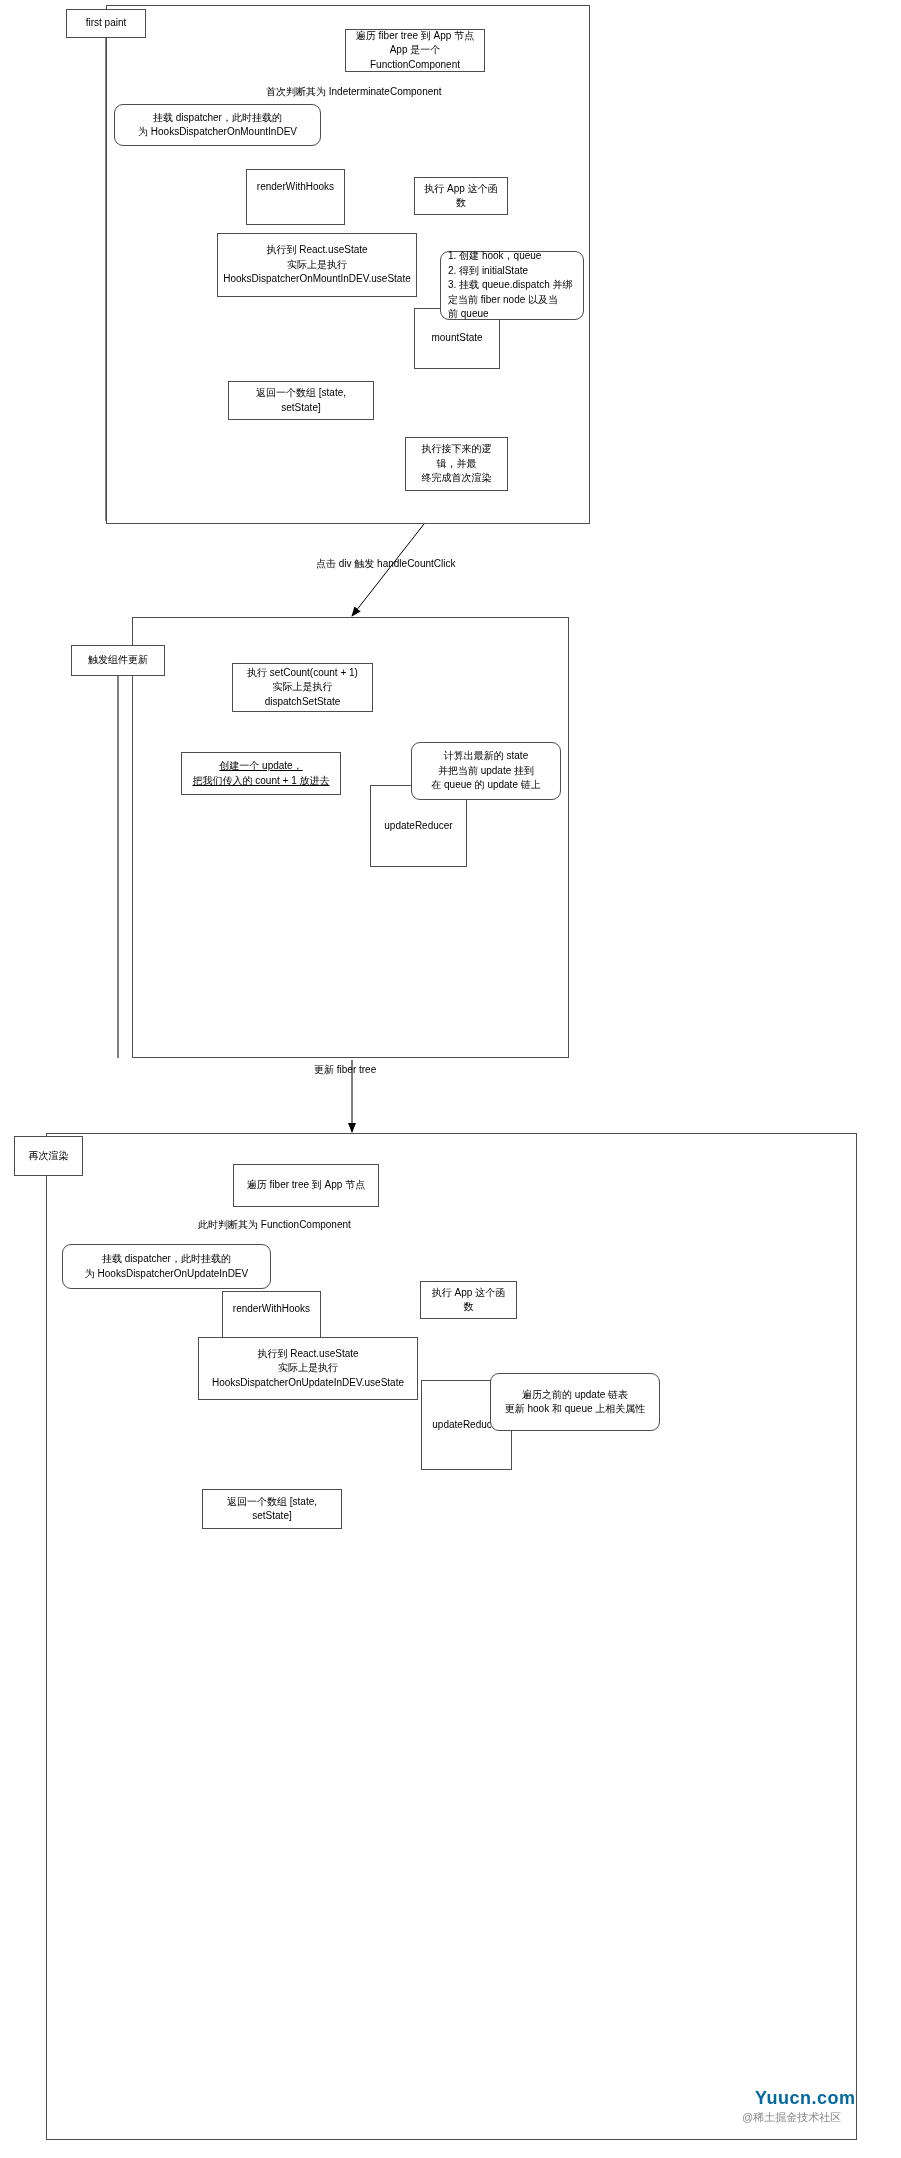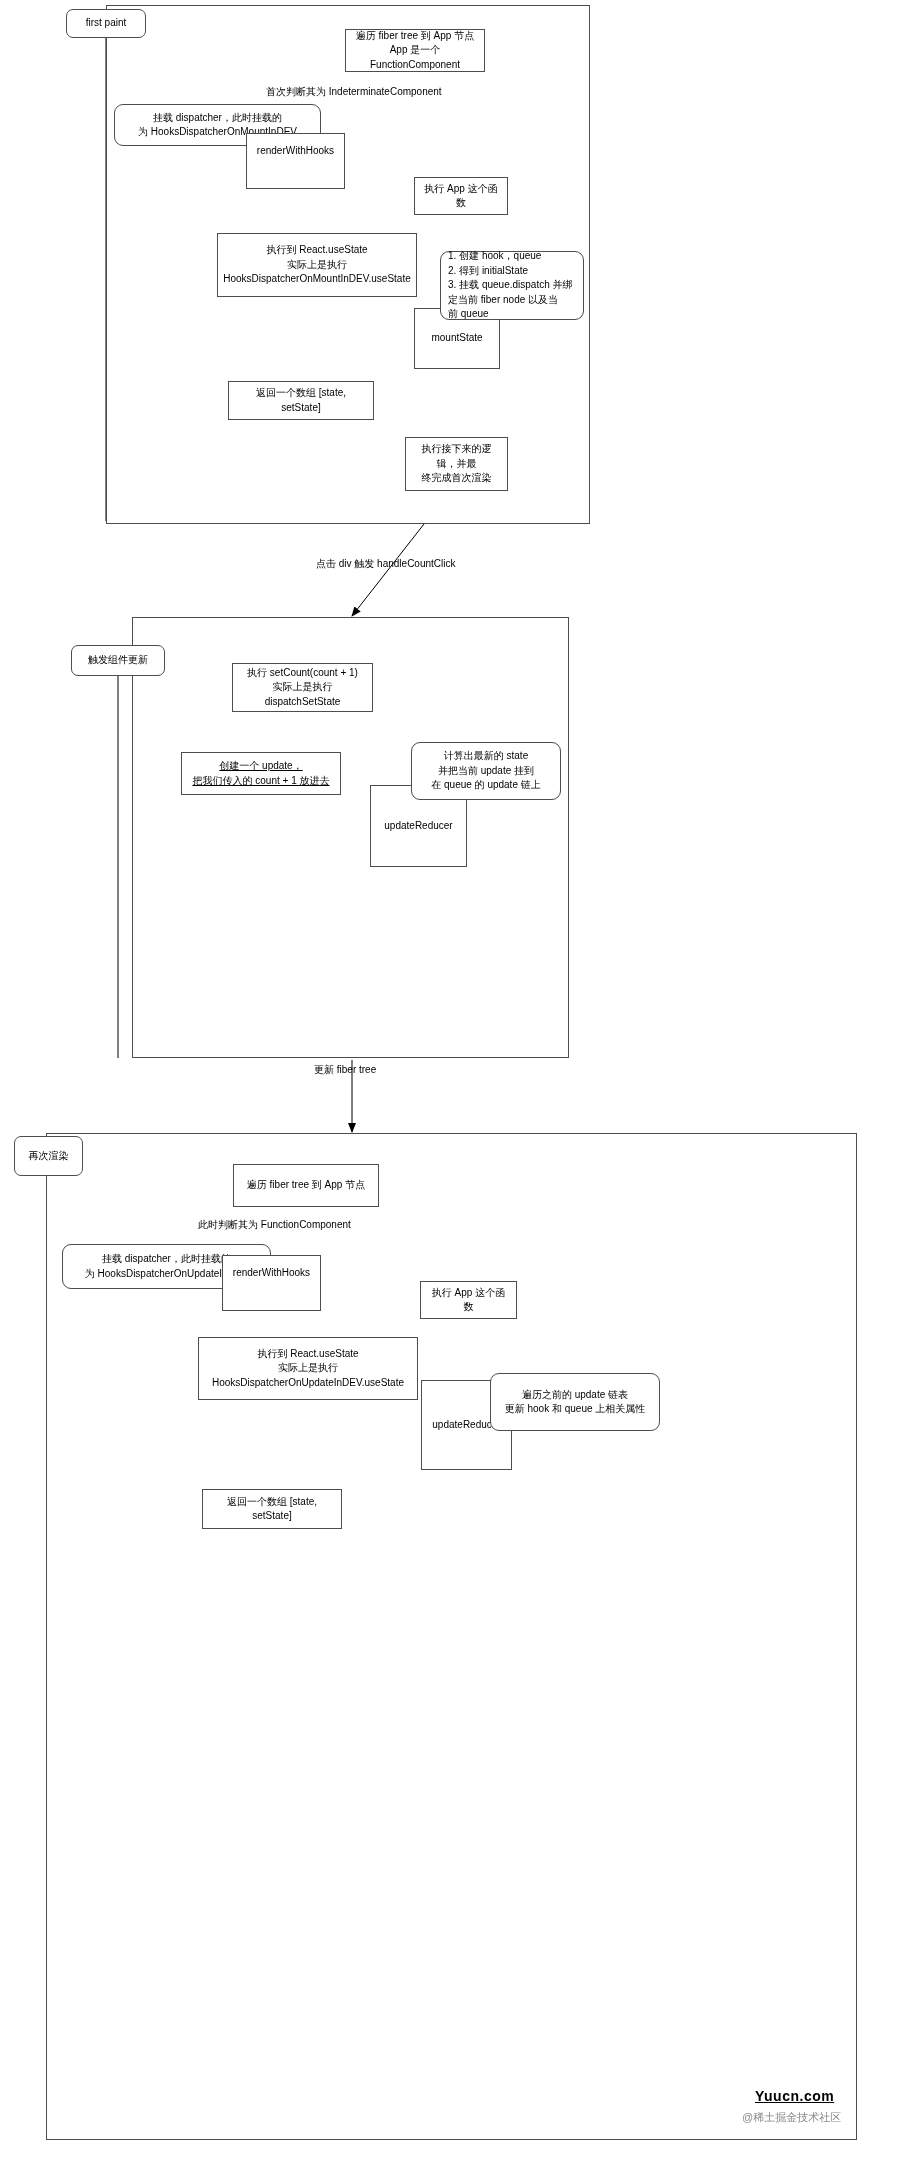--- a/index.html
+++ b/index.html
@@ -28,32 +28,33 @@
     justify-content:center;
     text-align:center;
     font-size:10px;
     line-height:1.45;
     padding:4px 6px;
     white-space:pre-line;
   }
   .node.top{
     align-items:flex-start;
     padding-top:10px;
+    margin-top:36px;
   }
   .node.rounded{border-radius:9px;}
   .node.listbox{
     align-items:center;
     justify-content:flex-start;
     text-align:left;
     padding-left:7px;
     padding-right:6px;
   }
   .tag{
     border:1px solid #4d4d4d;
-    border-radius:7px;
+    border-radius:0;
     background:#ffffff;
     display:flex;
     align-items:center;
     justify-content:center;
     font-size:10px;
     text-align:center;
     white-space:pre-line;
     line-height:1.45;
   }
   .edgelabel{
@@ -69,26 +70,25 @@
     pointer-events:none;
   }
   .wm{
     position:absolute;
     font-size:11px;
     color:#8a8a8a;
     white-space:nowrap;
   }
   .wm-logo{
     position:absolute;
-    font-size:14px;
+    font-size:18px;
     font-weight:bold;
-    color:#000000;
+    color:#0369a1;
     letter-spacing:.5px;
     white-space:nowrap;
-    text-decoration:underline;
   }
 </style>
 </head>
 <body>
 
 <div id="page">
 
   <svg class="wires" viewBox="0 0 901 2158" xmlns="http://www.w3.org/2000/svg">
     <defs>
       <marker id="ah" markerWidth="10" markerHeight="8" refX="9" refY="4" orient="auto" markerUnits="userSpaceOnUse">

